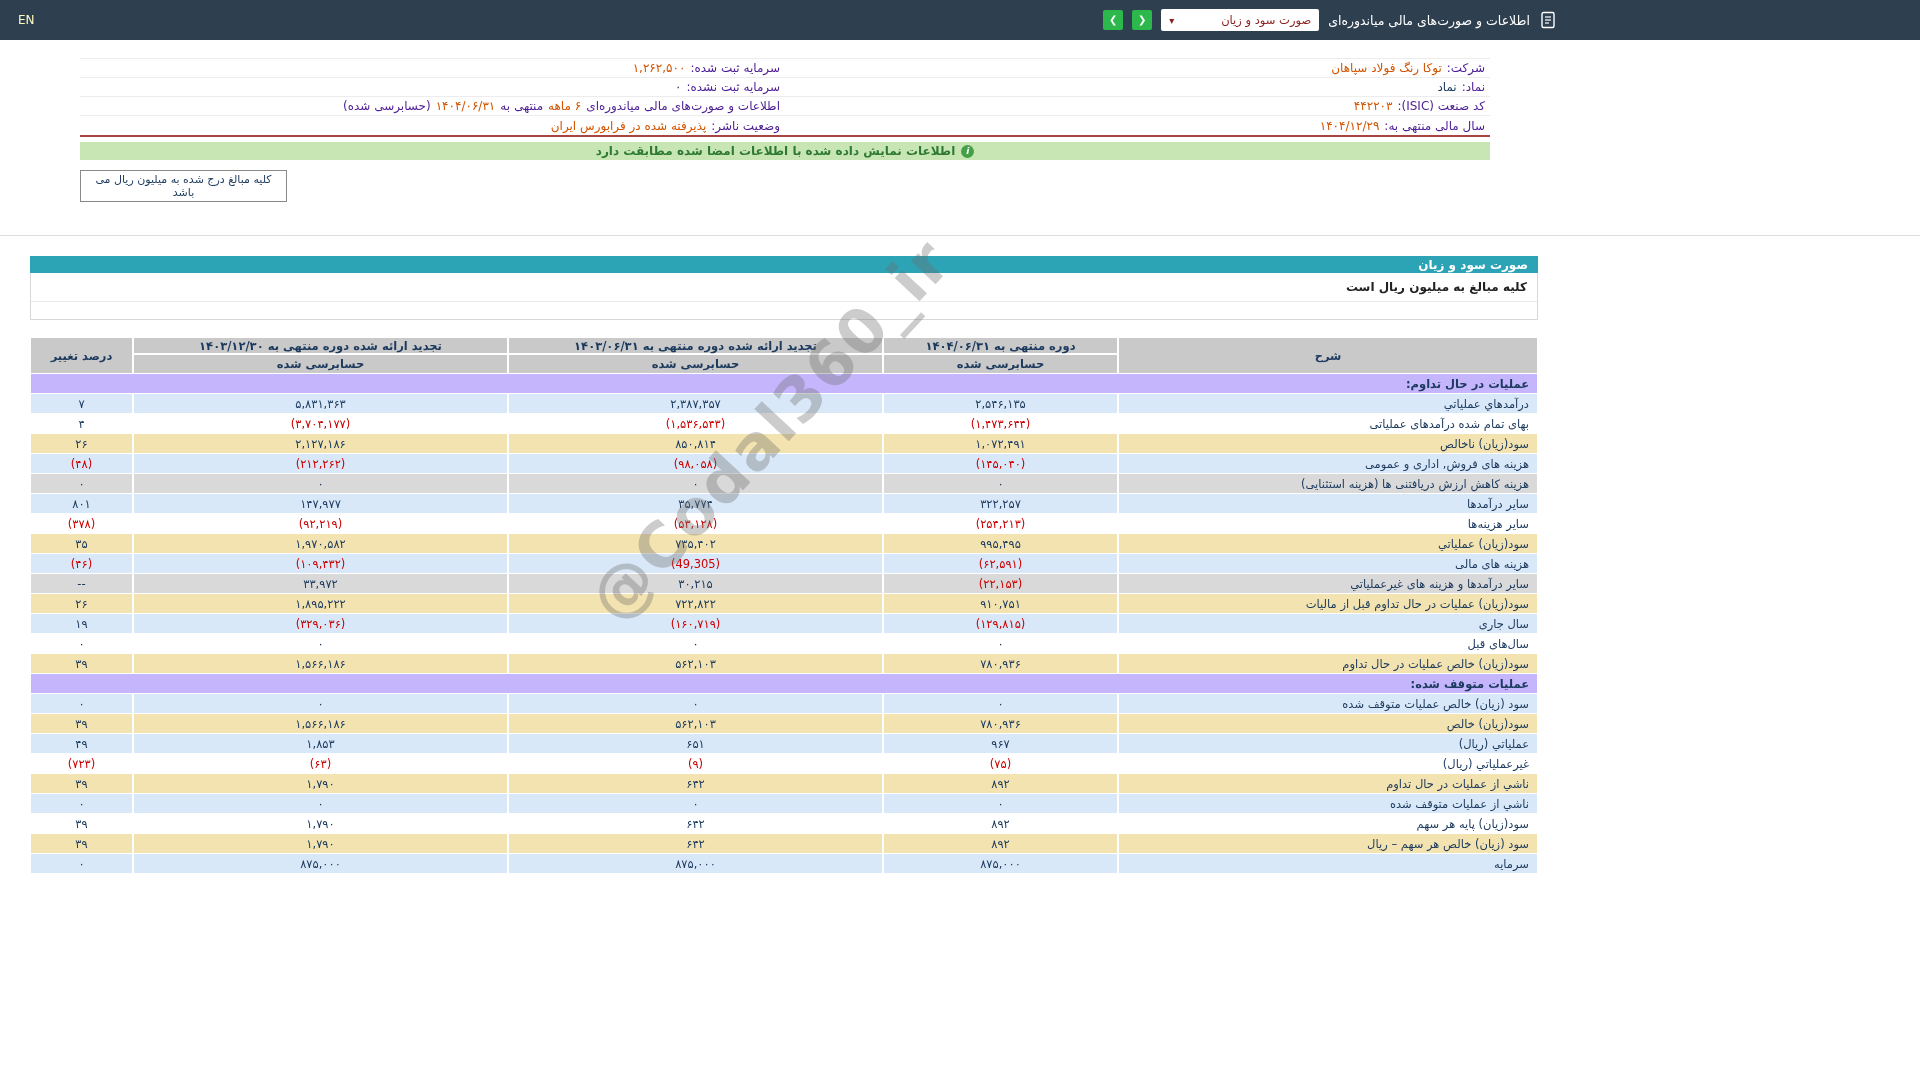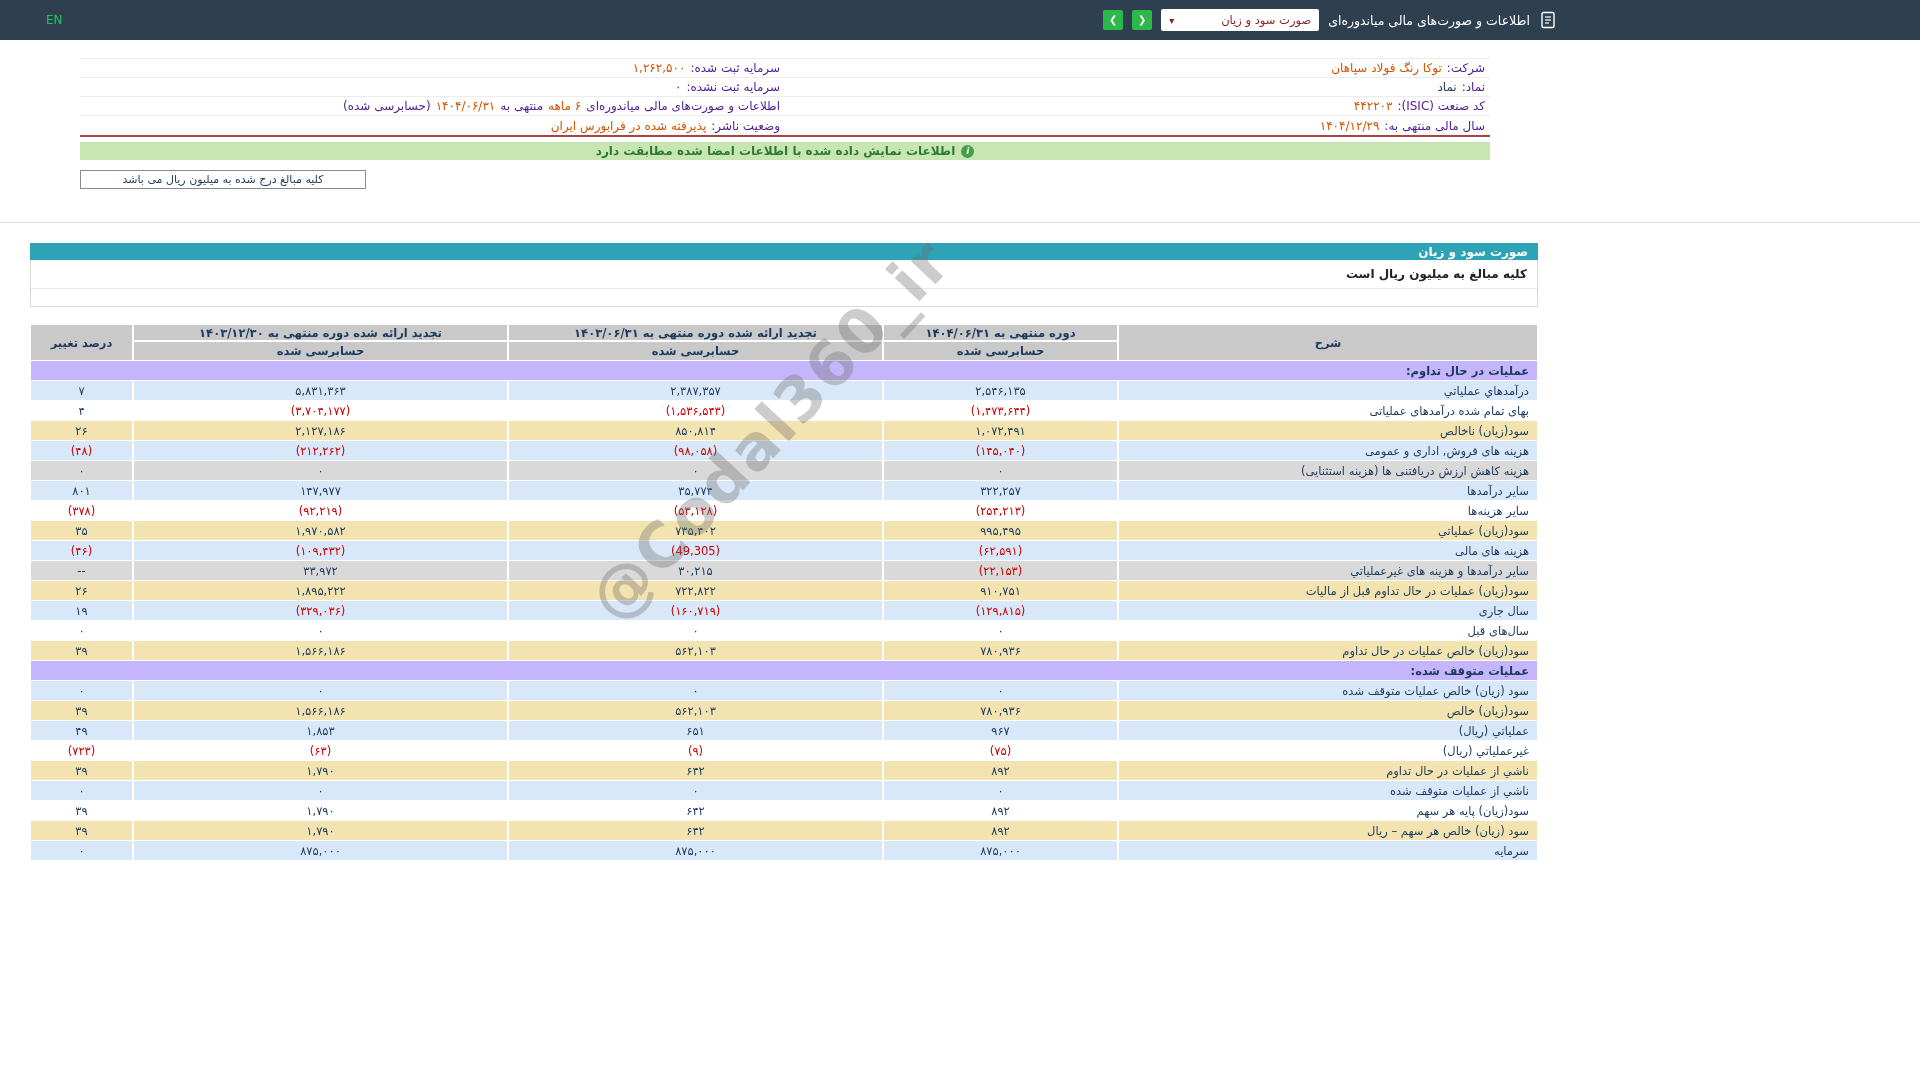--- a/index.html
+++ b/index.html
@@ -25,21 +25,21 @@
     background:#ffffff; border-radius:2px; height:22px; min-width:158px;
     display:flex; align-items:center; justify-content:space-between;
     padding:0 8px; direction:rtl; color:#8b1d1d; font-size:11.5px; cursor:pointer;
   }
   .dropdown .caret { font-size:10px; color:#8b1d1d; }
   .navbtn {
     width:20px; height:20px; background:#2db84c; color:#fff; border:none;
     border-radius:2px; font-size:10px; line-height:20px; text-align:center; cursor:pointer;
     display:flex; align-items:center; justify-content:center;
   }
-  .tb-lang { color:#22c55e; font-size:12px; cursor:pointer;margin-left:28px; }
+  .tb-lang { color:#fef9c3; font-size:12px; cursor:pointer; }
 
   
   .info-wrap {
     margin:18px 0 0 80px; width:1410px;
     border-top:1px solid #ececec; border-bottom:2px solid #a94442;
     direction:rtl; font-size:12px;
   }
   .info-row { display:flex; border-bottom:1px solid #ececec; height:19px; align-items:center; }
   .info-row:last-child { border-bottom:none; }
   .info-cell { width:50%; display:flex; gap:5px; align-items:center; padding:0 5px; direction:rtl; }
@@ -54,21 +54,21 @@
     direction:rtl; color:#2f7a33; font-size:12px; font-weight:bold;
   }
   .banner-icon {
     width:13px; height:13px; border-radius:50%; background:#43a047; color:#fff;
     font-size:9px; font-style:italic; font-weight:bold;
     display:flex; align-items:center; justify-content:center; flex:0 0 13px;
   }
 
   
   .note-box {
-    margin:10px 0 0 80px; width:286px; border:1px solid #8a8a8a; background:#fff;
+    margin:10px 0 0 80px; width:207px; border:1px solid #8a8a8a; background:#fff;
     font-size:11px; color:#1c3a5e; padding:2px 6px; direction:rtl; text-align:center;
   }
 
   .divider { margin-top:33px; border-top:1px solid #dddddd; width:1920px; }
 
   
   .main { margin:20px 0 0 30px; width:1508px; direction:rtl; }
   .section-bar {
     height:17px; background:#2da4b6; color:#ffffff; font-size:12px; font-weight:bold;
     display:flex; align-items:center; padding:0 10px; direction:rtl;

